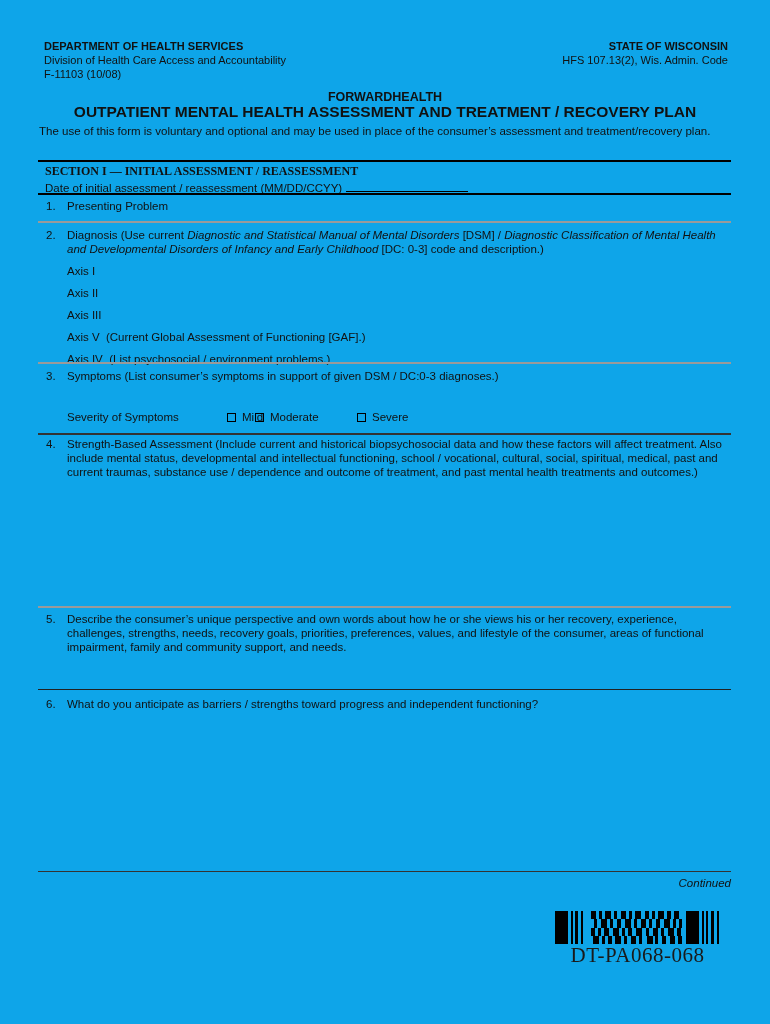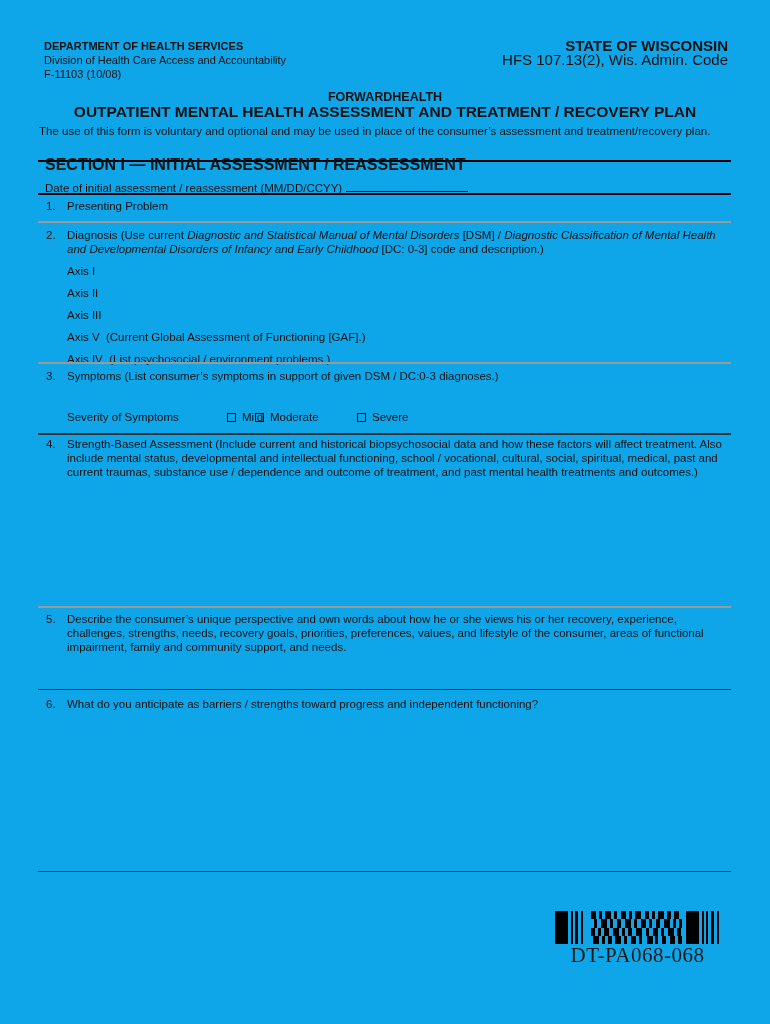--- a/index.html
+++ b/index.html
@@ -6,31 +6,31 @@
   html,body { background:#ffffff; }
   .page {
     position:relative; width:770px; height:1024px; background:#0ea5e9;
     font-family:"Liberation Sans","DejaVu Sans",sans-serif;
     font-size:11.5px; line-height:14px; color:#111; overflow:hidden;
   }
   .abs { position:absolute; }
   .b { font-weight:bold; }
   .i { font-style:italic; }
   .hdr-left { top:39px; left:44px; font-size:11px; line-height:14px; }
-  .hdr-right { top:39px; right:42px; font-size:15px; line-height:14px; text-align:right; }
+  .hdr-right { top:39px; right:42px; font-size:11px; line-height:14px; text-align:right; }
   .program-title { top:90px; left:0; width:770px; text-align:center; font-weight:bold; font-size:12.5px; }
   .form-title { top:105px; left:0; width:770px; text-align:center; font-weight:bold; font-size:15.5px; }
   .intro { top:124px; left:39px; width:700px; }
   .rule { left:38px; width:693px; height:0; }
   .rule-thick { border-top:2.5px solid #000; }
   .rule-gray { border-top:2.5px solid #9a9a9a; }
   .rule-med { border-top:2px solid #333; }
   .rule-thin { border-top:1.5px solid #222; }
   .rule-hair { border-top:1px solid #333; }
-  .section-heading { top:158px; left:45px; width:686px; font-weight:bold; font-size:16px; }
+  .section-heading { top:164px; left:45px; width:686px; font-weight:bold; font-size:12px;font-family:Liberation Serif, serif; }
   .date-row { top:180px; left:45px; width:686px; }
   .blank { display:inline-block; width:122px; height:12px; border-bottom:1.2px solid #000; margin-left:4px; vertical-align:baseline; }
   .item { left:38px; width:693px; display:flex; }
   .num { flex:none; width:29px; padding-left:8px; }
   .itext { flex:1; padding-right:2px; }
   .axis { white-space:pre-wrap; }
   .axis-first { margin-top:8px; }
   .axis + .axis { margin-top:8px; }
   .sev-row { top:410px; left:67px; width:662px; height:16px; }
   .sev-label { position:absolute; left:0; top:0; }
@@ -126,20 +126,21 @@
   </div>
 
   <div class="abs rule rule-thin" style="top:689px"></div>
 
   <div class="abs item" style="top:697px">
     <span class="num">6.</span>
     <span class="itext">What do you anticipate as barriers / strengths toward progress and independent functioning?</span>
   </div>
 
   <div class="abs rule rule-hair" style="top:871px"></div>
+  <div class="abs continued">Continued</div>
 
   <div class="abs barcode">
     <svg width="165" height="33" viewBox="0 0 165 33" xmlns="http://www.w3.org/2000/svg">
       <g fill="#000">
         <rect x="0" y="0" width="13" height="33"></rect>
         <rect x="16" y="0" width="2" height="33"></rect>
         <rect x="20" y="0" width="3" height="33"></rect>
         <rect x="26" y="0" width="2" height="33"></rect>
         <rect x="36" y="0" width="5" height="8"></rect>
           <rect x="44" y="0" width="3" height="8"></rect>

